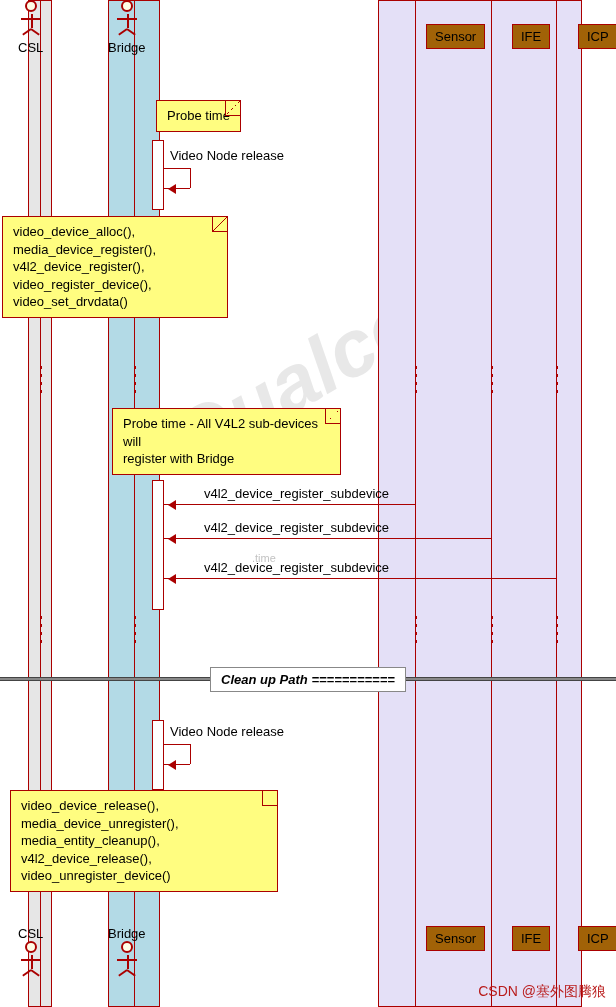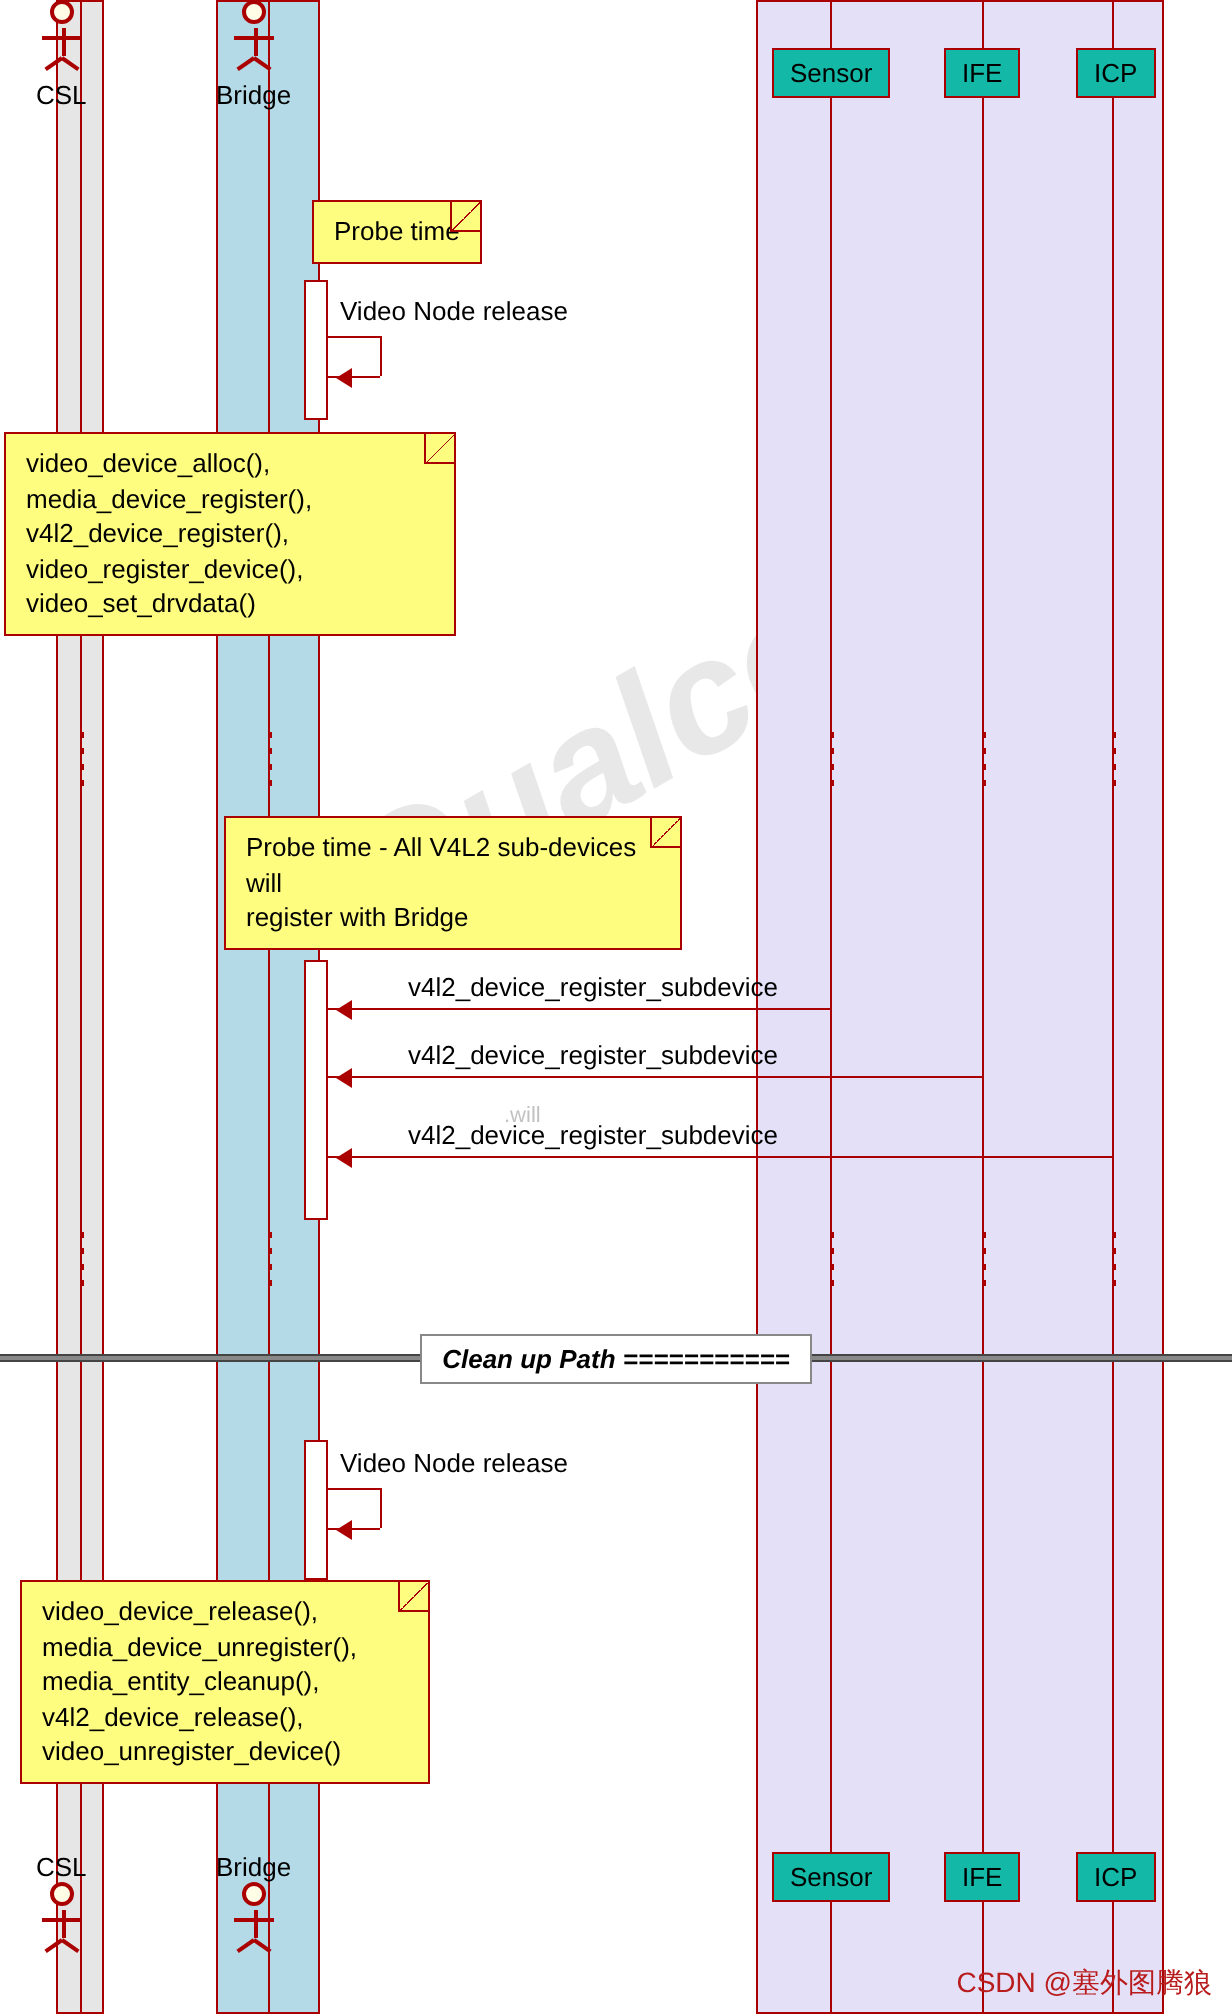--- a/index.html
+++ b/index.html
@@ -23,25 +23,26 @@
     position: absolute;
     background: #e6e6e6;
     border: 1px solid #a00;
   }
   .act-csl { left: 28px; width: 24px; top:0; bottom:0; }
   .act-bridge { left: 108px; width: 52px; top:0; bottom:0; background:#b3dae6; }
   .innerbox { left: 378px; width: 204px; top:0; bottom:0; background:#e4e0f7; border:1px solid #a00; position:absolute;}
 
   .box {
     position: absolute;
-    background: #14b8a6;
+    background: #a16207;
     border: 1px solid #a00;
     padding: 4px 8px;
     text-align: center;
     white-space: nowrap;
+    margin-left: 40px;
   }
   .note {
     position: absolute;
     background: #fffd80;
     border: 1px solid #a00;
     padding: 6px 10px;
     line-height: 1.35;
   }
   .note::after {
     content: "";
@@ -187,42 +188,42 @@
     <div>Probe time - All V4L2 sub-devices will</div>
     <div>register with Bridge</div>
   </div>
 
   <div class="msg-label" style="left:200px;top:486px">v4l2_device_register_subdevice</div>
   <div class="arrow rev" style="left:164px;top:504px;width:251px"></div>
 
   <div class="msg-label" style="left:200px;top:520px">v4l2_device_register_subdevice</div>
   <div class="arrow rev" style="left:164px;top:538px;width:327px"></div>
 
-  <div class="msg-label" style="left:248px;top:552px;font-size:11px;color:rgba(100,100,100,0.4)">.will</div>
+  <div class="msg-label" style="left:248px;top:552px;font-size:11px;color:rgba(100,100,100,0.4)">.time</div>
   <div class="msg-label" style="left:200px;top:560px">v4l2_device_register_subdevice</div>
   <div class="arrow rev" style="left:164px;top:578px;width:392px"></div>
 
   <div class="dots" style="left:40px;top:616px"></div>
   <div class="dots" style="left:134px;top:616px"></div>
   <div class="dots" style="left:415px;top:616px"></div>
   <div class="dots" style="left:491px;top:616px"></div>
   <div class="dots" style="left:556px;top:616px"></div>
 
   <div class="divider" style="top:664px">
     <div class="line"></div>
     <div class="lab">Clean up Path ===========</div>
     <div class="line"></div>
   </div>
 
   <div class="msg-label" style="left:166px;top:724px">Video Node release</div>
   <div class="arrow" style="left:164px;top:744px;width:26px"></div>
   <div style="position:absolute;left:190px;top:744px;height:20px;width:0;border-left:1px solid #a00"></div>
   <div class="arrow rev" style="left:164px;top:764px;width:26px"></div>
 
-  <div class="note" style="left:10px;top:790px;width:205px">
+  <div class="note" style="left:10px;top:790px;width:268px">
     <div>video_device_release(),</div>
     <div>media_device_unregister(),</div>
     <div>media_entity_cleanup(),</div>
     <div>v4l2_device_release(),</div>
     <div>video_unregister_device()</div>
   </div>
 
   <div class="actor" style="left:18px;top:926px">
     <div>CSL</div>
     <div class="stick">

